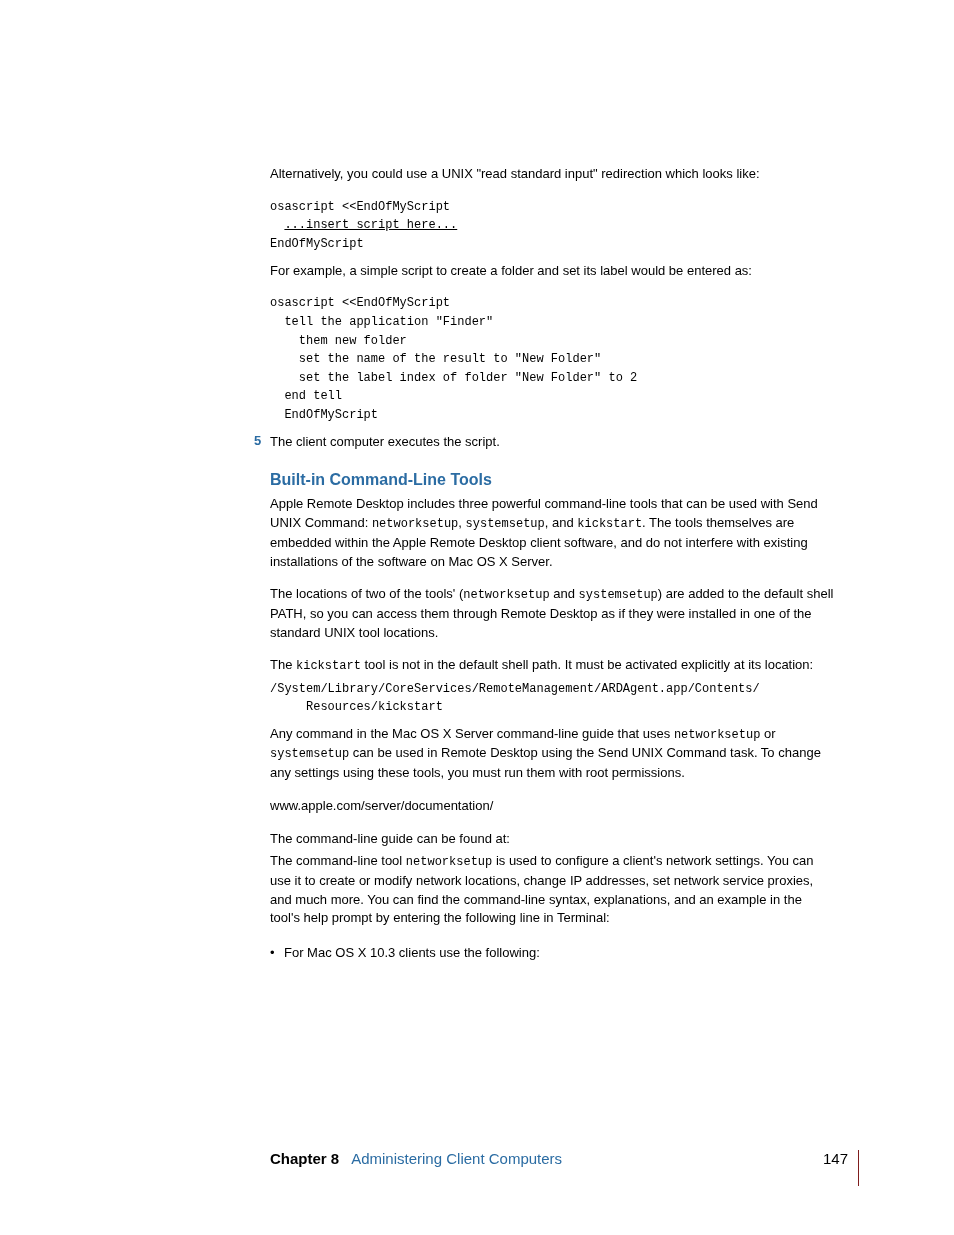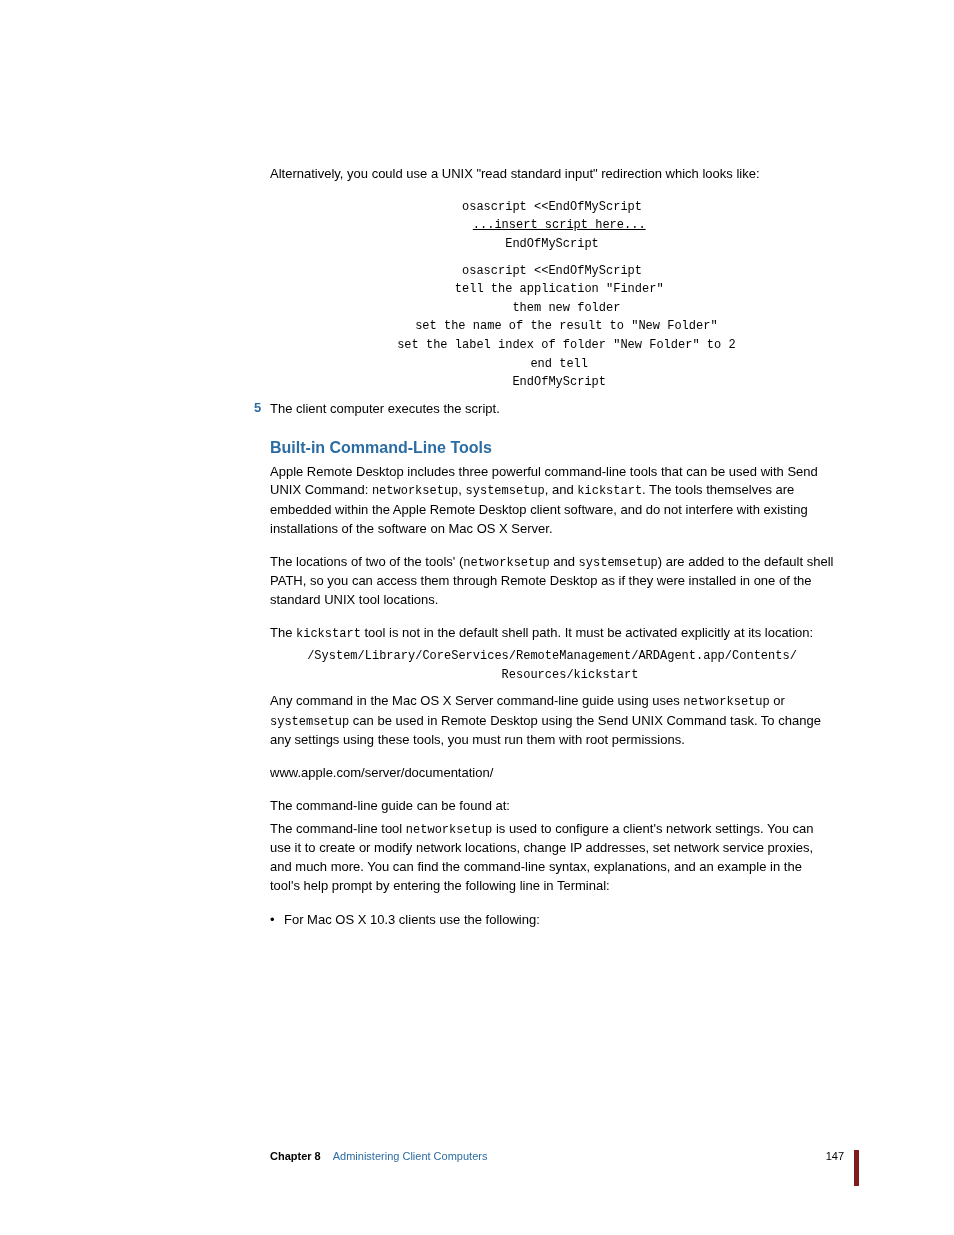--- a/index.html
+++ b/index.html
@@ -23,21 +23,20 @@
   }
   p.body.tight {
     margin-bottom: 4px;
   }
   pre.code {
     font-family: "Courier New", Courier, monospace;
     font-size: 12px;
     line-height: 1.55;
     margin: 0 0 8px 0;
     white-space: pre;
-    text-align: center;
   }
   .u { text-decoration: underline; }
   .mono {
     font-family: "Courier New", Courier, monospace;
     font-size: 12px;
   }
   .step {
     position: relative;
   }
   .step-num {
@@ -75,25 +74,25 @@
     content: "•";
     position: absolute;
     left: -14px;
   }
   .footer {
     position: relative;
     padding: 0 95px 0 270px;
     box-sizing: border-box;
   }
   .footer-inner {
-    border-right: 5px solid #7f1d1d;
+    border-right: 1px solid #7f1d1d;
     padding-right: 10px;
     display: flex;
     align-items: baseline;
-    font-size: 11px;
+    font-size: 15px;
     height: 36px;
   }
   .footer-chapter {
     font-weight: bold;
   }
   .footer-title {
     color: #2b6ca3;
     margin-left: 12px;
   }
   .footer-page {
@@ -105,20 +104,21 @@
 <body>
 
 <div class="page">
 
   <p class="body">Alternatively, you could use a UNIX "read standard input" redirection which looks like:</p>
 
   <pre class="code"><span>osascript &lt;&lt;EndOfMyScript</span>
   <span class="u">...insert script here...</span>
 <span>EndOfMyScript</span></pre>
 
+  <p class="body">For example, a simple script to create a folder and set its label would be entered as:</p>
 
   <pre class="code"><span>osascript &lt;&lt;EndOfMyScript</span>
 <span>  tell the application "Finder"</span>
 <span>    them new folder</span>
 <span>    set the name of the result to "New Folder"</span>
 <span>    set the label index of folder "New Folder" to 2</span>
 <span>  end tell</span>
 <span>  EndOfMyScript</span></pre>
 
   <div class="step">
@@ -130,21 +130,21 @@
 
   <p class="body"><span>Apple Remote Desktop includes three powerful command-line tools that can be used with Send UNIX Command: </span><span class="mono">networksetup</span><span>, </span><span class="mono">systemsetup</span><span>, and </span><span class="mono">kickstart</span><span>. The tools themselves are embedded within the Apple Remote Desktop client software, and do not interfere with existing installations of the software on Mac OS X Server.</span></p>
 
   <p class="body"><span>The locations of two of the tools' (</span><span class="mono">networksetup</span><span> and </span><span class="mono">systemsetup</span><span>) are added to the default shell PATH, so you can access them through Remote Desktop as if they were installed in one of the standard UNIX tool locations.</span></p>
 
   <p class="body tight"><span>The </span><span class="mono">kickstart</span><span> tool is not in the default shell path. It must be activated explicitly at its location:</span></p>
 
   <pre class="code">/System/Library/CoreServices/RemoteManagement/ARDAgent.app/Contents/
      Resources/kickstart</pre>
 
-  <p class="body"><span>Any command in the Mac OS X Server command-line guide using uses </span><span class="mono">networksetup</span><span> or </span><span class="mono">systemsetup</span><span> can be used in Remote Desktop using the Send UNIX Command task. To change any settings using these tools, you must run them with root permissions.</span></p>
+  <p class="body"><span>Any command in the Mac OS X Server command-line guide that uses </span><span class="mono">networksetup</span><span> or </span><span class="mono">systemsetup</span><span> can be used in Remote Desktop using the Send UNIX Command task. To change any settings using these tools, you must run them with root permissions.</span></p>
 
   <p class="body">www.apple.com/server/documentation/</p>
   <p class="body tight">The command-line guide can be found at:</p>
 
 
   <p class="body"><span>The command-line tool </span><span class="mono">networksetup</span><span> is used to configure a client's network settings. You can use it to create or modify network locations, change IP addresses, set network service proxies, and much more. You can find the command-line syntax, explanations, and an example in the tool's help prompt by entering the following line in Terminal:</span></p>
 
   <ul class="bullets">
     <li>For Mac OS X 10.3 clients use the following:</li>
   </ul>

